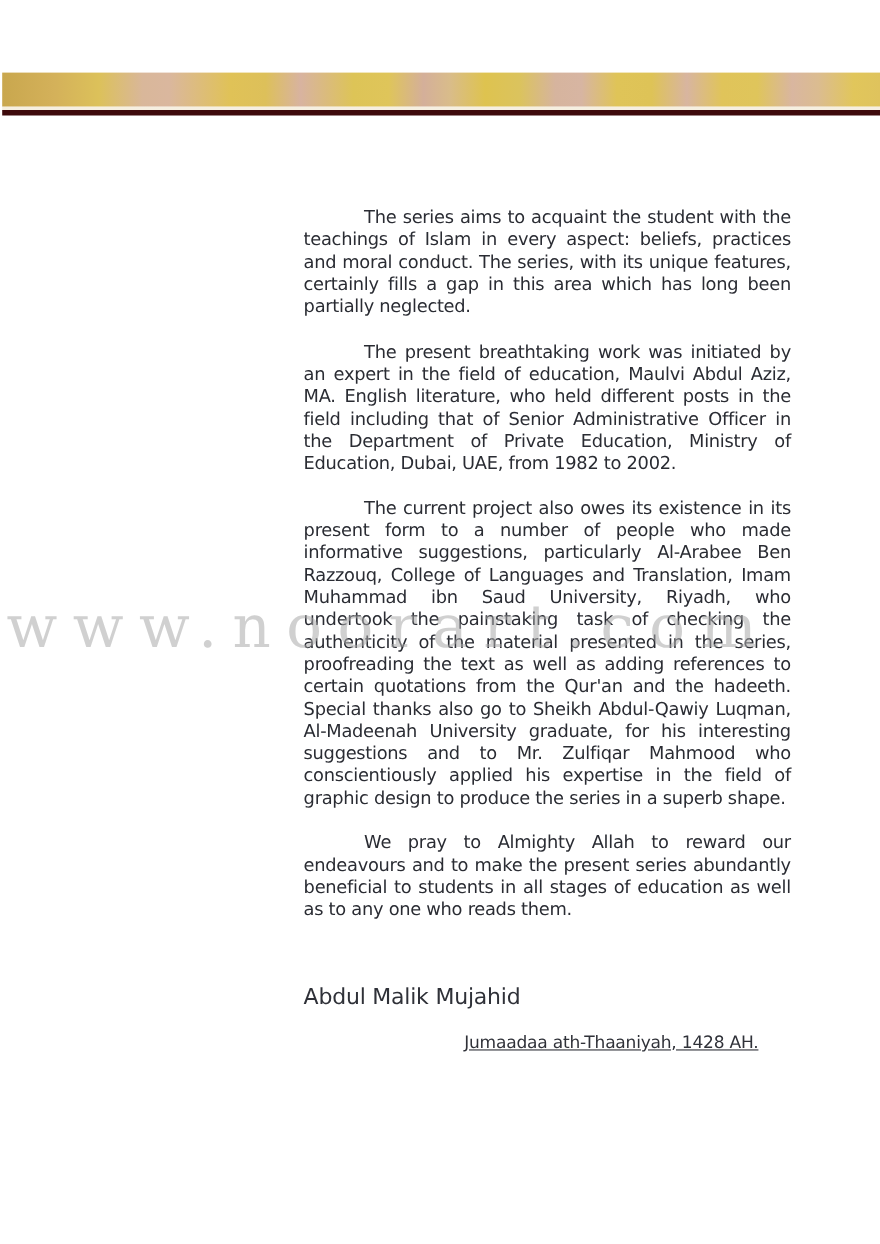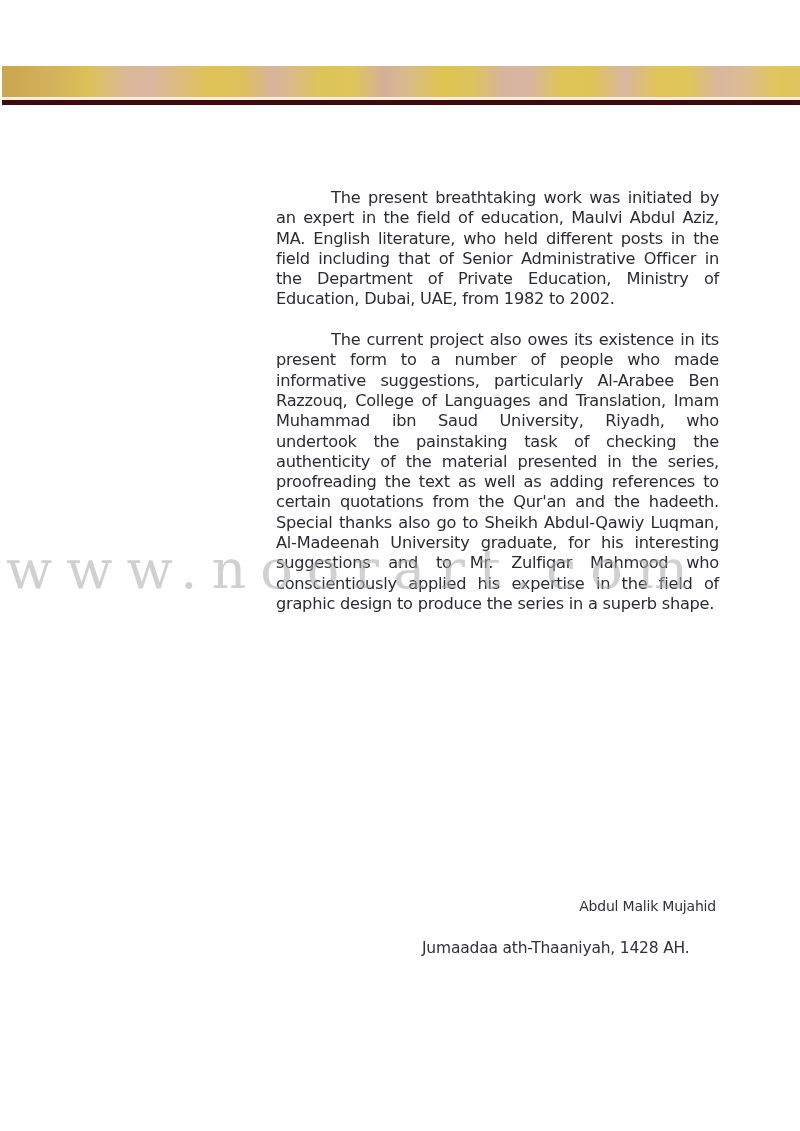--- a/index.html
+++ b/index.html
@@ -56,36 +56,36 @@
     .content p {
       margin: 0 0 20.3px 0;
       text-align: justify;
       text-indent: 55px;
     }
     .signature {
       position: absolute;
       left: 276px;
       top: 893px;
       width: 440px;
-      text-align: right;
-      font-size: 14px;
+      text-align: left;
+      font-size: 20px;
       line-height: 26px;
       letter-spacing: -0.2px;
       color: #2f3138;
     }
     .dateline {
       position: absolute;
       left: 422px;
       top: 938px;
       font-size: 15.5px;
       line-height: 20px;
       letter-spacing: -0.2px;
       color: #2f3138;
     }
-    .dateline div { white-space: nowrap; }
+    .dateline div { white-space: nowrap; text-decoration: underline; }
     .watermark {
       position: absolute;
       left: 6px;
       top: 540px;
       width: 800px;
       font-family: "DejaVu Serif", serif;
       font-size: 54px;
       line-height: 60px;
       letter-spacing: 14px;
       color: rgba(170, 170, 170, 0.55);
@@ -94,22 +94,24 @@
     }
   </style>
 </head>
 <body>
 
 <div class="header-band"></div>
 <div class="header-gap"></div>
 <div class="header-rule"></div>
 
 <div class="content">
+  <p>The series aims to acquaint the student with the teachings of Islam in every aspect: beliefs, practices and moral conduct. The series, with its unique features, certainly fills a gap in this area which has long been partially neglected.</p>
   <p>The present breathtaking work was initiated by an expert in the field of education, Maulvi Abdul Aziz, MA. English literature, who held different posts in the field including that of Senior Administrative Officer in the Department of Private Education, Ministry of Education, Dubai, UAE, from 1982 to 2002.</p>
   <p>The current project also owes its existence in its present form to a number of people who made informative suggestions, particularly Al-Arabee Ben Razzouq, College of Languages and Translation, Imam Muhammad ibn Saud University, Riyadh, who undertook the painstaking task of checking the authenticity of the material presented in the series, proofreading the text as well as adding references to certain quotations from the Qur'an and the hadeeth. Special thanks also go to Sheikh Abdul-Qawiy Luqman, Al-Madeenah University graduate, for his interesting suggestions and to Mr. Zulfiqar Mahmood who conscientiously applied his expertise in the field of graphic design to produce the series in a superb shape.</p>
+  <p>We pray to Almighty Allah to reward our endeavours and to make the present series abundantly beneficial to students in all stages of education as well as to any one who reads them.</p>
 </div>
 
 <div class="signature">Abdul Malik Mujahid</div>
 
 <div class="dateline">
   <div>Jumaadaa ath-Thaaniyah, 1428 AH.</div>
 </div>
 
 <div class="watermark">www.noorart.com</div>
 

